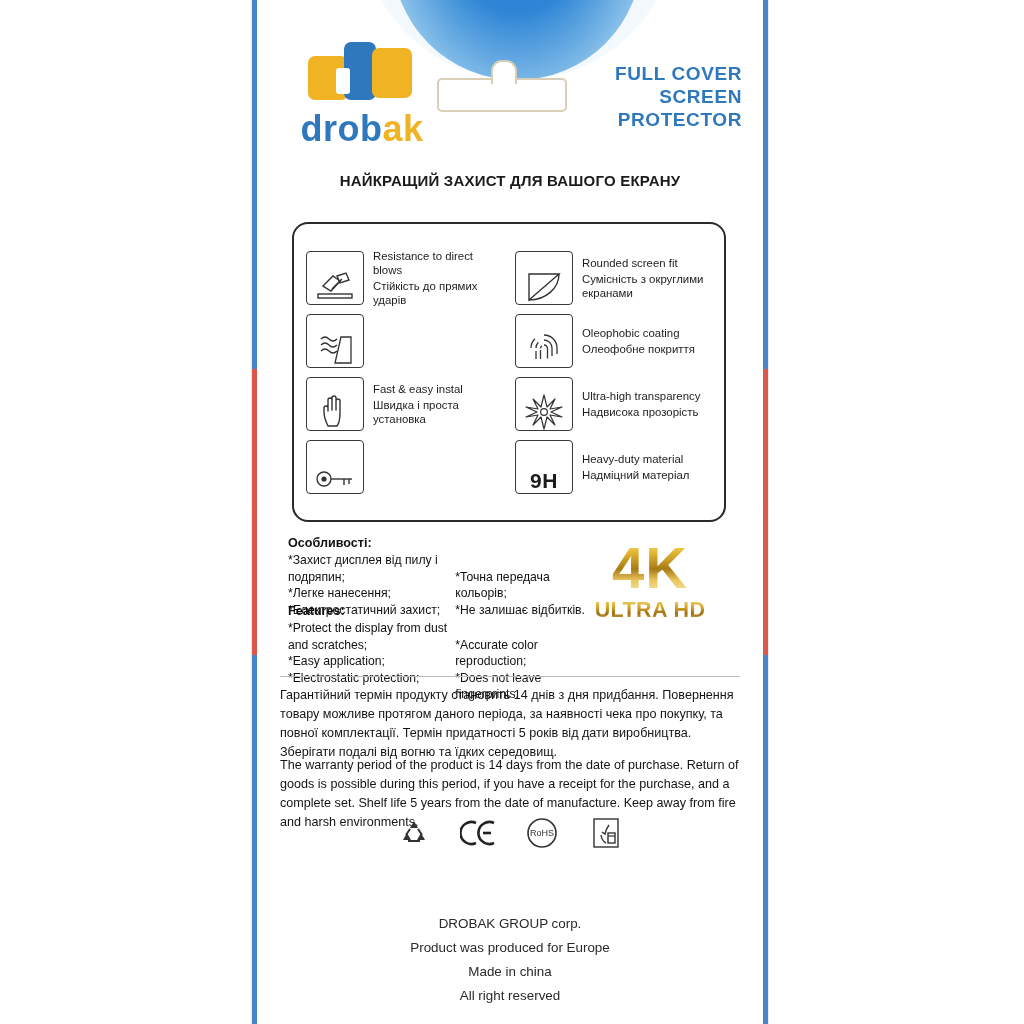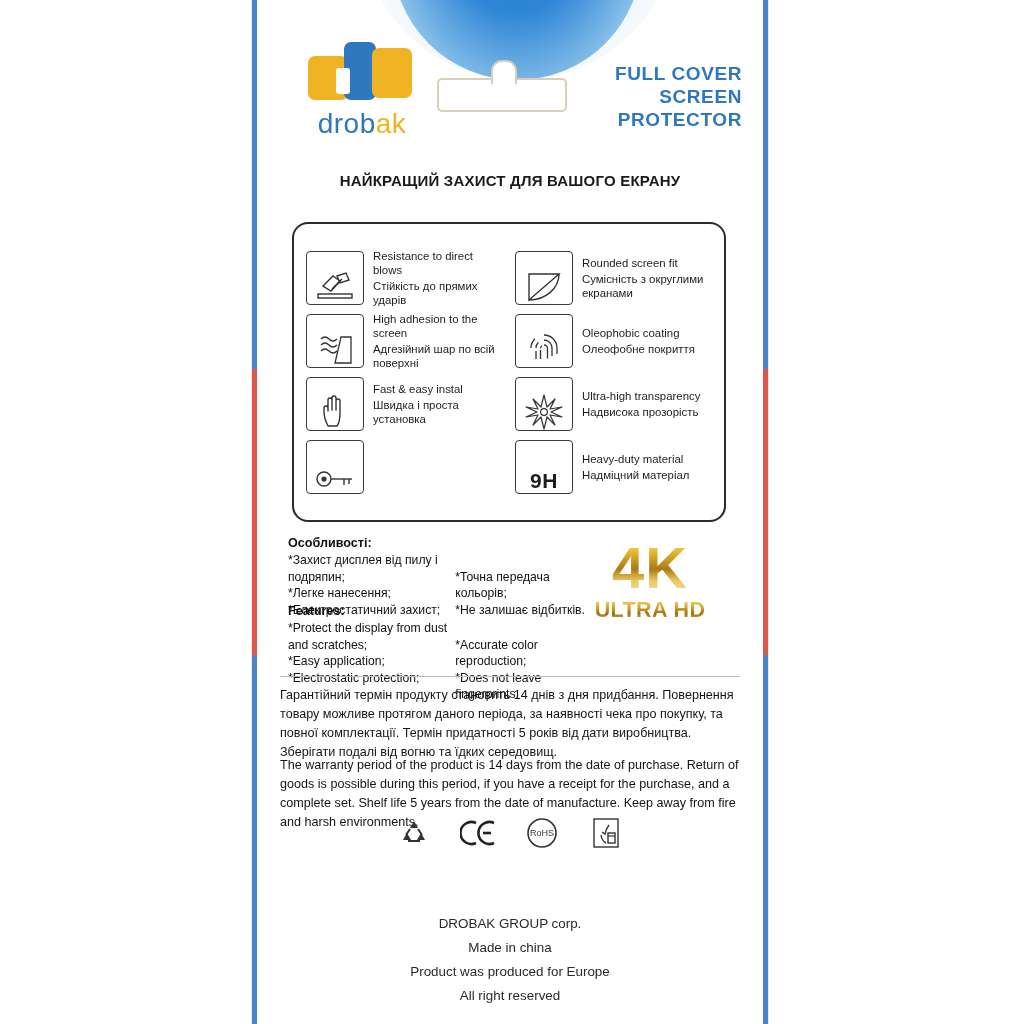--- a/index.html
+++ b/index.html
@@ -110,22 +110,22 @@
   .sq.b { left: 38px; top: 0px;  width: 32px; height: 58px; background: #2f78bd; }
   .sq.c { left: 66px; top: 6px;  width: 40px; height: 50px; background: #f0b323; }
   .sq-knock {
     position: absolute;
     left: 30px; top: 26px;
     width: 14px; height: 26px;
     background: #ffffff;
     border-radius: 3px;
   }
   .brand-name {
-    font-size: 28px;
-    font-weight: normal;
+    font-size: 36px;
+    font-weight: bold;
     color: #2f78bd;
     letter-spacing: .5px;
     margin-top: 4px;
   }
   .brand-name .y { color: #f0b323; }
 
   
   .fcsp {
     position: absolute;
     right: 26px;
@@ -376,24 +376,20 @@
 
         <div class="feature">
           <div class="ficon">
             <svg width="40" height="34" viewBox="0 0 40 34">
               <path d="M6 6 q4 -4 8 0 q4 4 8 0" fill="none" stroke="#333" stroke-width="1.3"></path>
               <path d="M6 12 q4 -4 8 0 q4 4 8 0" fill="none" stroke="#333" stroke-width="1.3"></path>
               <path d="M6 18 q4 -4 8 0 q4 4 8 0" fill="none" stroke="#333" stroke-width="1.3"></path>
               <path d="M26 4 L36 4 L36 30 L20 30 Z" fill="none" stroke="#333" stroke-width="1.3"></path>
             </svg>
           </div>
-          <div class="ftext">
-            <span class="en">High adhesion to the screen</span>
-            <span class="ua">Адгезійний шар по всій поверхні</span>
-          </div>
         </div>
 
         <div class="feature">
           <div class="ficon">
             <svg width="34" height="36" viewBox="0 0 34 36">
               <path d="M17 4 a13 13 0 0 1 13 13 v6" fill="none" stroke="#333" stroke-width="1.3"></path>
               <path d="M17 9 a8 8 0 0 1 8 8 v8" fill="none" stroke="#333" stroke-width="1.3"></path>
               <path d="M17 14 a3.5 3.5 0 0 1 3.5 3.5 v10" fill="none" stroke="#333" stroke-width="1.3"></path>
               <path d="M13.5 17.5 a3.5 3.5 0 0 1 1.5 -2.8" fill="none" stroke="#333" stroke-width="1.3"></path>
               <path d="M9 17 a8 8 0 0 1 2.4 -5.7" fill="none" stroke="#333" stroke-width="1.3"></path>
@@ -534,19 +530,19 @@
           <path d="M17 8 q-3 4 -4 9 l-3 -2" fill="none" stroke="#333" stroke-width="1.4"></path>
           <path d="M9 18 q1 6 5 8" fill="none" stroke="#333" stroke-width="1.4"></path>
           <rect x="16" y="16" width="7" height="10" fill="none" stroke="#333" stroke-width="1.4"></rect>
           <path d="M16 19 L23 19" stroke="#333" stroke-width="1.2"></path>
         </svg>
       </div>
     </div>
 
     <div class="footer">
       <div>DROBAK GROUP corp.</div>
+      <div>Product was produced for Europe</div>
       <div>Made in china</div>
-      <div>Product was produced for Europe</div>
       <div>All right reserved</div>
     </div>
 
   </div>
 </div>
 
 </body></html>

